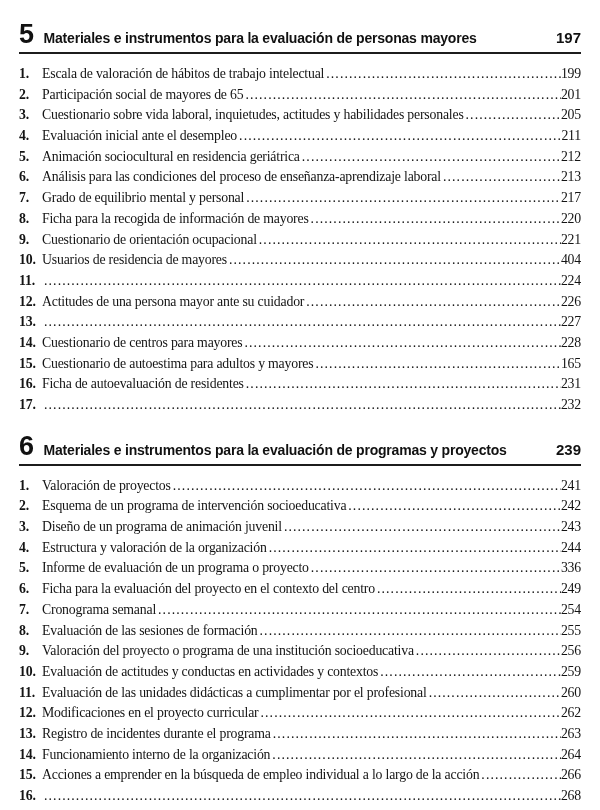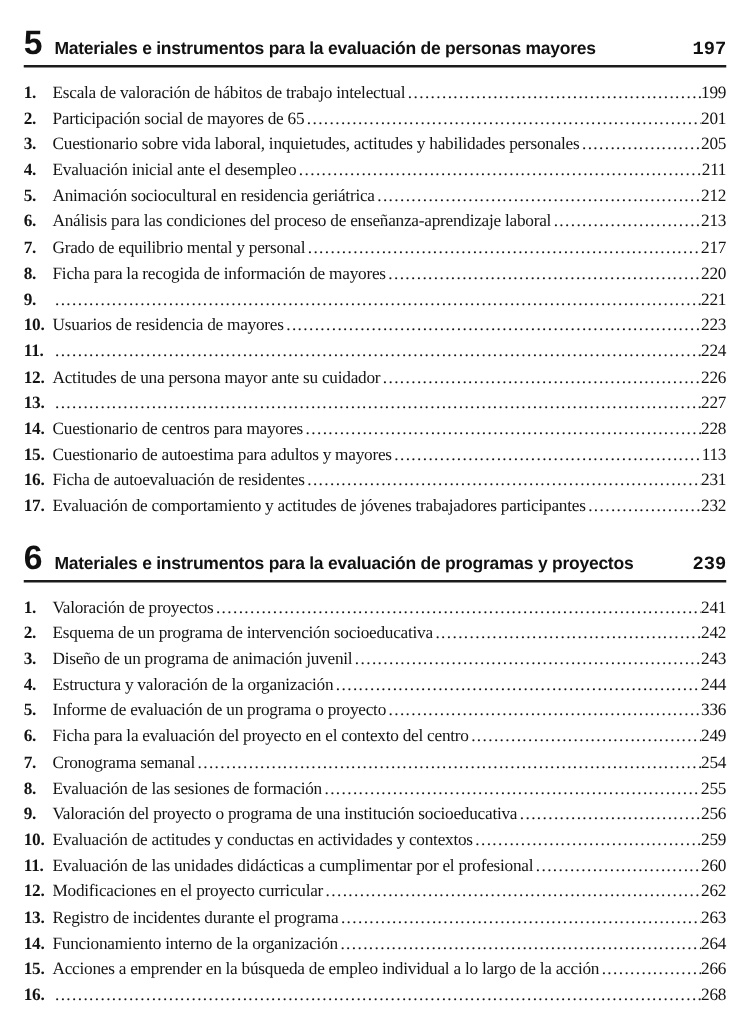--- a/index.html
+++ b/index.html
@@ -33,21 +33,20 @@
     flex: 1 1 auto;
     font-size: 14px;
     letter-spacing: -0.2px;
     white-space: nowrap;
     overflow: hidden;
   }
   .sec-page {
     flex: 0 0 auto;
     font-size: 15px;
     margin-left: 8px;
-    font-family: Liberation Mono, monospace;
   }
   
   .entries {
     list-style: none;
     margin-top: 12px;
     margin-bottom: 15px;
   }
   .row {
     display: flex;
     align-items: baseline;
@@ -142,29 +141,30 @@
 
   <li class="row">
     <span class="row-num">8.</span>
     <span class="row-title">Ficha para la recogida de información de mayores</span>
     <span class="row-dots"></span>
     <span class="row-page">220</span>
   </li>
 
   <li class="row">
     <span class="row-num">9.</span>
+    <span class="row-title">Cuestionario de orientación ocupacional</span>
     <span class="row-dots"></span>
     <span class="row-page">221</span>
   </li>
 
   <li class="row">
     <span class="row-num">10.</span>
     <span class="row-title">Usuarios de residencia de mayores</span>
     <span class="row-dots"></span>
-    <span class="row-page">223</span>
+    <span class="row-page">404</span>
   </li>
 
   <li class="row">
     <span class="row-num">11.</span>
     <span class="row-dots"></span>
     <span class="row-page">224</span>
   </li>
 
   <li class="row">
     <span class="row-num">12.</span>
@@ -183,33 +183,32 @@
     <span class="row-num">14.</span>
     <span class="row-title">Cuestionario de centros para mayores</span>
     <span class="row-dots"></span>
     <span class="row-page">228</span>
   </li>
 
   <li class="row">
     <span class="row-num">15.</span>
     <span class="row-title">Cuestionario de autoestima para adultos y mayores</span>
     <span class="row-dots"></span>
-    <span class="row-page">113</span>
+    <span class="row-page">165</span>
   </li>
 
   <li class="row">
     <span class="row-num">16.</span>
     <span class="row-title">Ficha de autoevaluación de residentes</span>
     <span class="row-dots"></span>
     <span class="row-page">231</span>
   </li>
 
   <li class="row">
     <span class="row-num">17.</span>
-    <span class="row-title">Evaluación de comportamiento y actitudes de jóvenes trabajadores participantes</span>
     <span class="row-dots"></span>
     <span class="row-page">232</span>
   </li>
 </ol>
   </section>
 
   <section class="toc-section">
     <header class="sec-head">
       <span class="sec-num">6</span>
       <span class="sec-title">Materiales e instrumentos para la evaluación de programas y proyectos</span>

